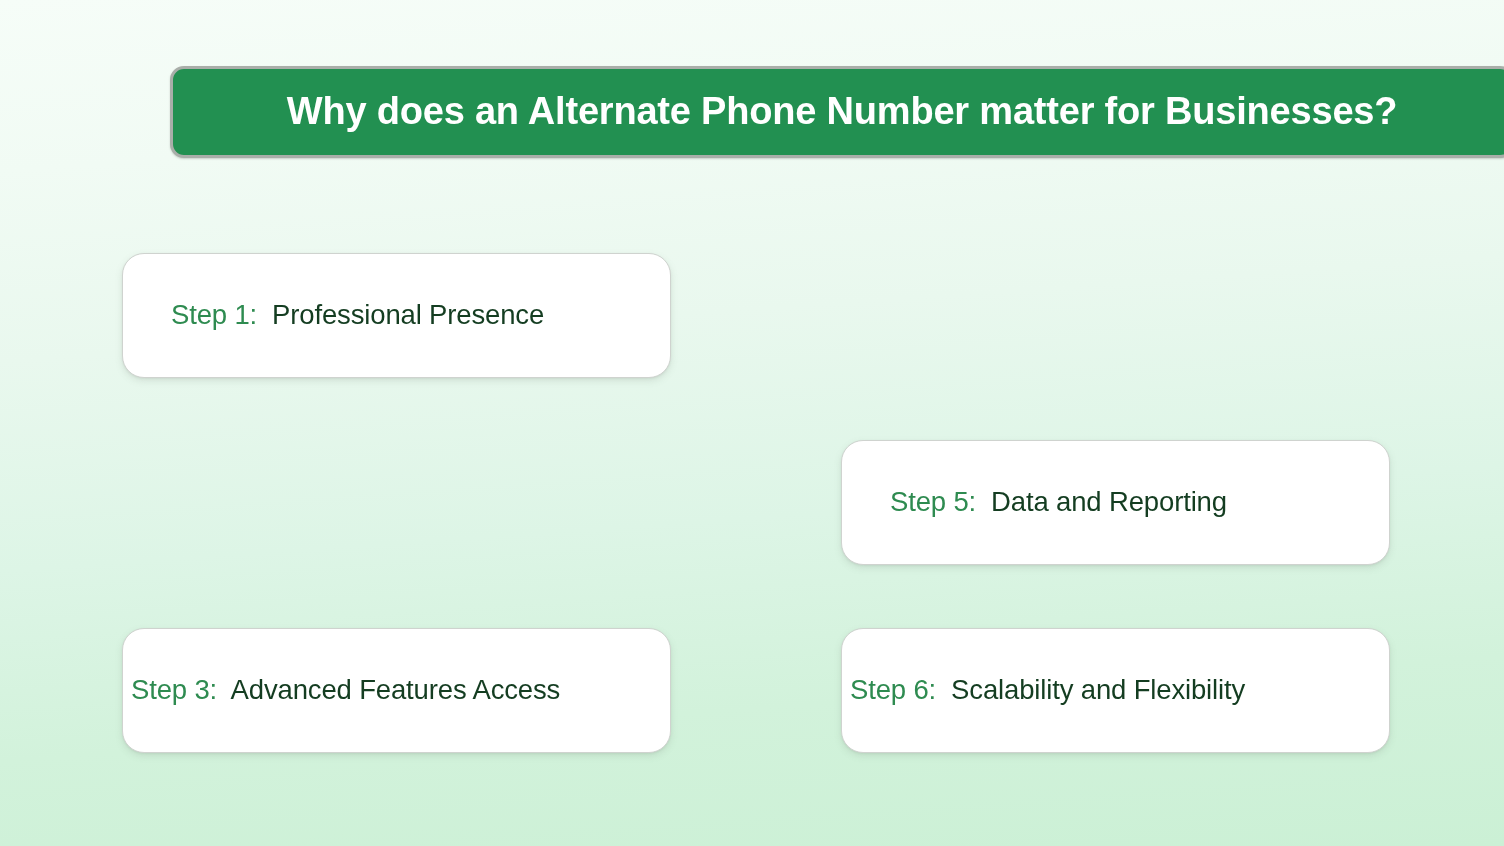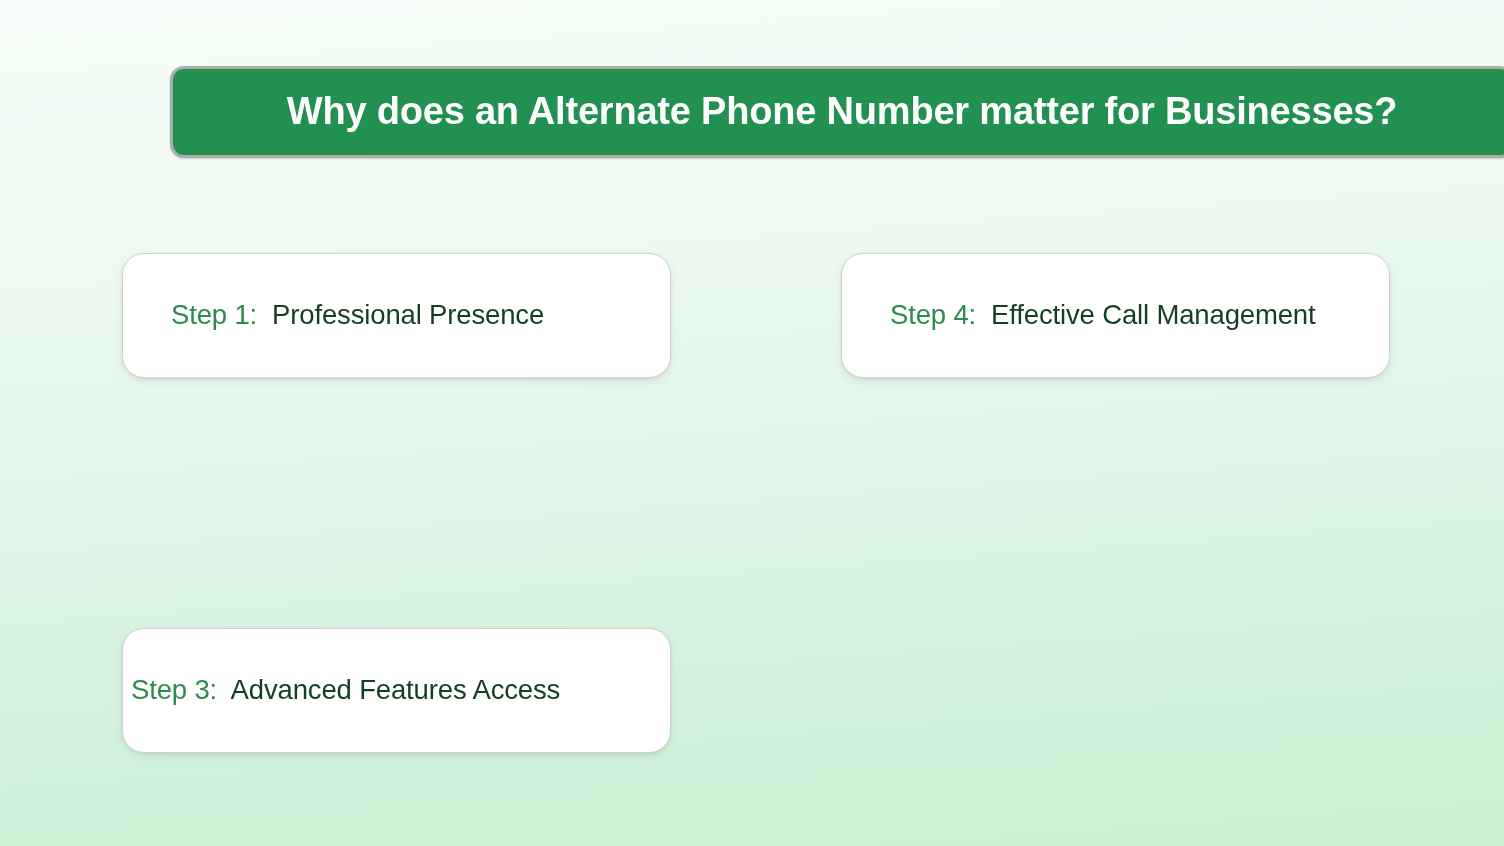--- a/index.html
+++ b/index.html
@@ -104,22 +104,28 @@
   </div>
 
 
   <div class="card card-col-left card-row-3">
     <div class="card-text">
       <span class="step-label">Step 3:&nbsp;</span>
       <span class="step-body">Advanced Features Access</span>
     </div>
   </div>
 
-  <div class="card card-col-right card-row-1">
+
+  <div class="card card-col-right card-row-2">
     <div class="card-text">
-      <span class="step-label">Step 4:&nbsp;</span>
-      <span class="step-body">Effective Call Management</span>
+      <span class="step-label">Step 5:&nbsp;</span>
+      <span class="step-body">Data and Reporting</span>
     </div>
   </div>
 
-
+  <div class="card card-col-right card-row-3">
+    <div class="card-text">
+      <span class="step-label">Step 6:&nbsp;</span>
+      <span class="step-body">Scalability and Flexibility</span>
+    </div>
+  </div>
 
 </div>
 
 </body></html>

